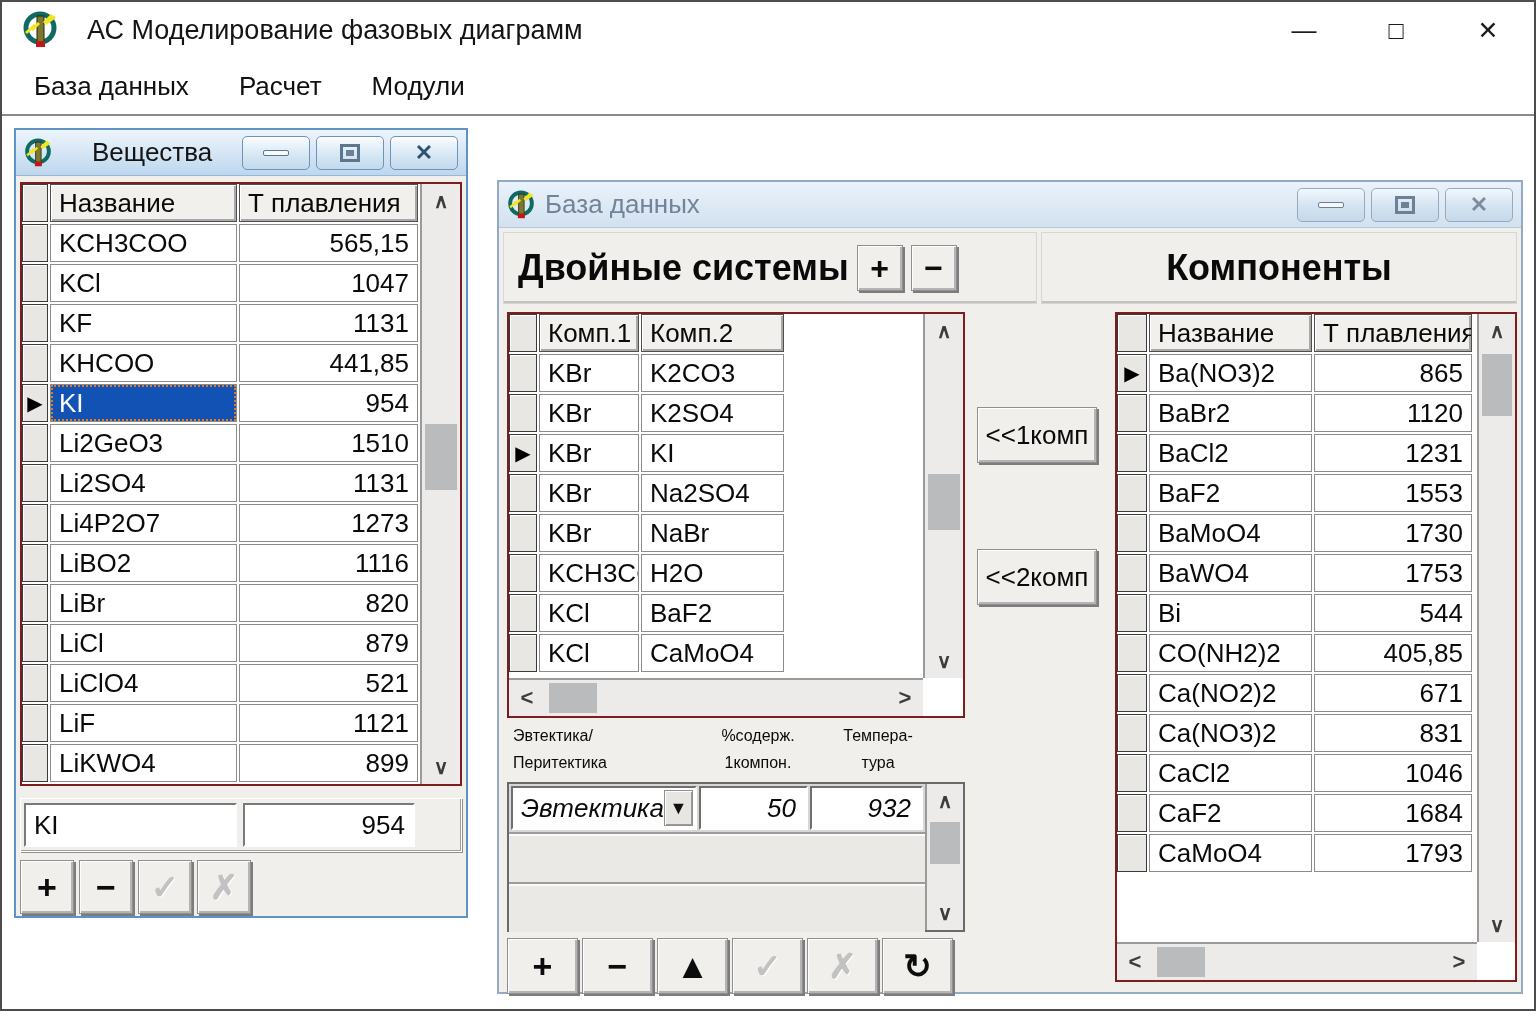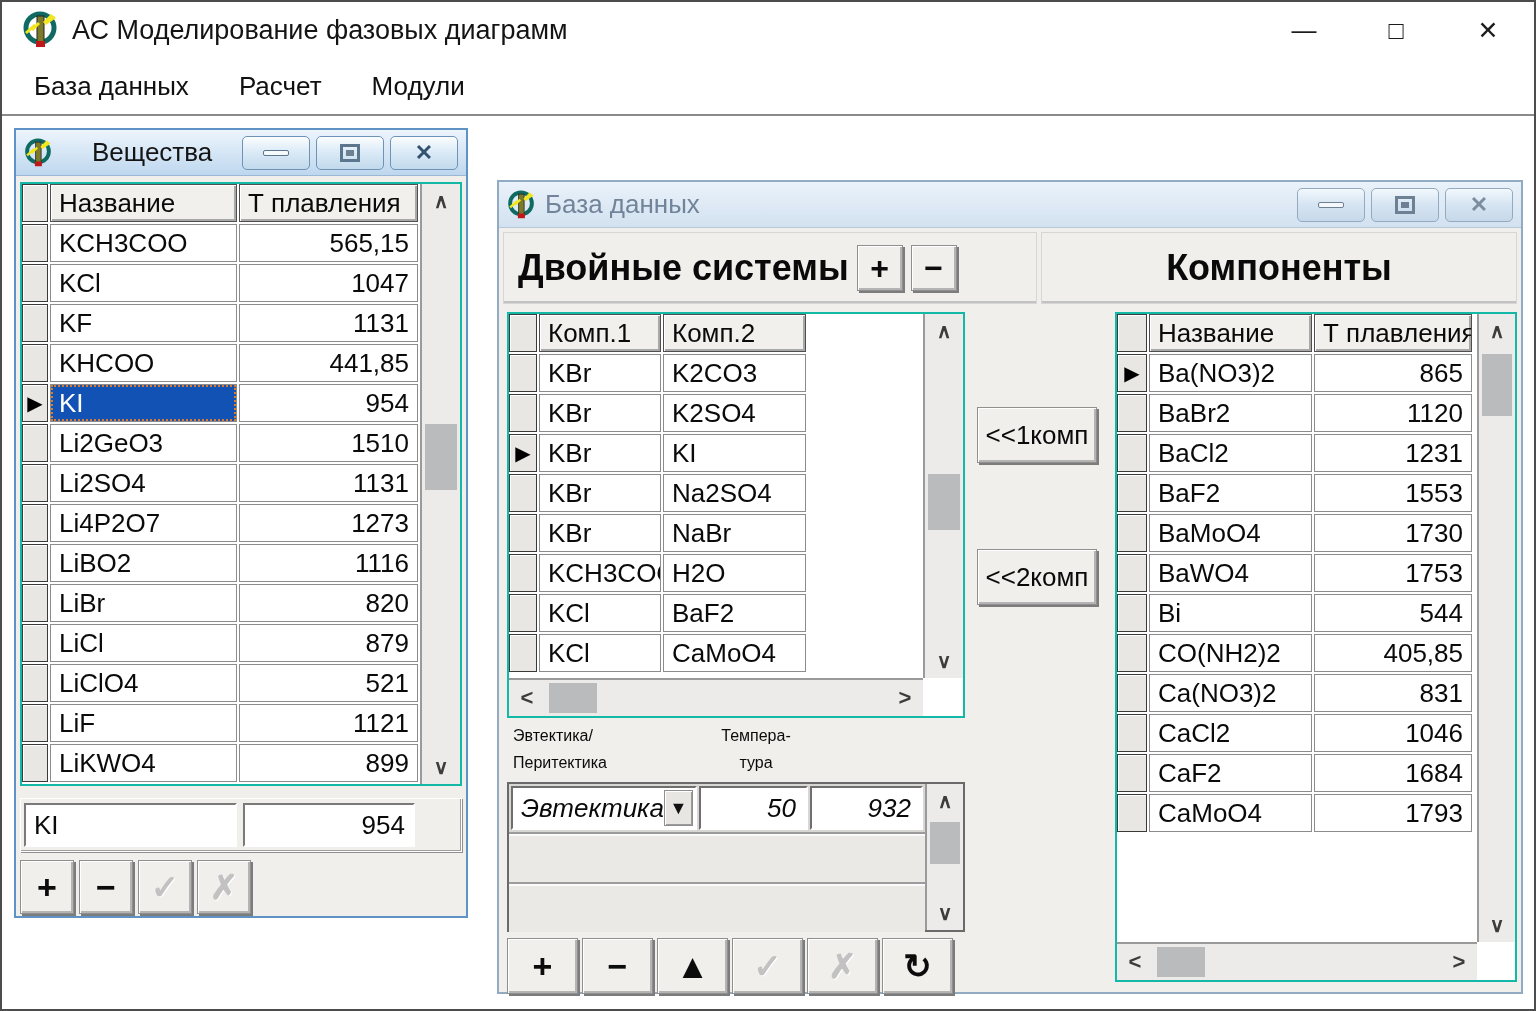--- a/index.html
+++ b/index.html
@@ -6,21 +6,21 @@
   html,body { width:1536px; height:1011px; }
   body { font-family:"Liberation Sans", sans-serif; background:#ffffff; position:relative; }
 
   .screen { position:absolute; inset:0; width:1536px; height:1011px; background:#fff;
             border:2px solid #4c4c4c; overflow:hidden; }
 
   
   .app-titlebar { position:absolute; left:0; top:0; right:0; height:56px; background:#fff;
                   display:flex; align-items:center; padding-left:20px; }
   .app-icon { width:36px; height:38px; flex:0 0 auto; }
-  .app-title { font-size:27px; color:#141414; margin-left:14px; flex:1;
+  .app-title { font-size:27px; color:#141414; margin-left:29px; flex:1;
                white-space:nowrap; }
   .app-controls { display:flex; height:100%; }
   .wbtn { width:92px; height:100%; display:flex; align-items:center; justify-content:center;
           font-size:25px; color:#1c1c1c; cursor:default; }
   .menubar { position:absolute; left:0; top:56px; right:0; height:56px; background:#fff;
              display:flex; align-items:center; padding-left:18px; font-size:26px; color:#101010; }
   .menu-item { padding:6px 14px; margin-right:22px; white-space:nowrap; }
 
   .mdi { position:absolute; left:0; right:0; top:112px; bottom:0; background:#fff;
          border-top:2px solid #8a8a8a; }
@@ -54,40 +54,40 @@
               border-radius:2px; }
   .child-titlebar.active .bar-icon { background:#f7fafc; border-color:#5c768e; }
   .box-icon { width:20px; height:18px; border:3px solid #6e8094; background:transparent;
               display:flex; align-items:center; justify-content:center; }
   .child-titlebar.active .box-icon { border-color:#5c768e; }
   .box-icon i { display:block; width:8px; height:6px; background:#6e8094; }
 
   .child-body { position:relative; width:100%; height:calc(100% - 46px); background:#f0efec; }
 
   
-  .dbgrid { position:absolute; border:2px solid #14b8a6; background:#fff; }
+  .dbgrid { position:absolute; border:2px solid #7f1d1d; background:#fff; }
   .grid-content { position:absolute; left:0; top:0; bottom:0; overflow:hidden; background:#fff; }
   .grid-row { display:flex; height:40px; align-items:stretch; }
   .cell { border:1px solid #8c8c8c; background:#fff; margin:0 2px 2px 0;
           display:flex; align-items:center; padding:0 8px; font-size:26px; color:#0a0a0a;
           white-space:nowrap; overflow:hidden; }
   .cell.num { justify-content:flex-end; }
   .cell.head { background:#f1f0ec; border:1px solid #4f4f4f;
                box-shadow:inset 1px 1px 0 #ffffff, inset -2px -2px 0 #a8a8a8; }
   .cell.indicator { background:#e9e7e3; border:1px solid #3a3a3a; padding:0;
                box-shadow:inset 1px 1px 0 #ffffff; justify-content:center;
                font-size:20px; color:#000; flex:0 0 auto; }
   .cell.selcell { background:#1352b5; color:#fff; outline:2px dotted #d97b2a; outline-offset:-3px; }
 
   
   .subst-grid .cell.indicator { width:26px; }
   .subst-grid .col1 { width:187px; }
   .subst-grid .col2 { width:179px; }
   .binary-grid .cell.indicator { width:28px; }
-  .binary-grid .col1 { width:122px; }
+  .binary-grid .col1 { width:100px; }
   .binary-grid .col2 { width:143px; }
   .comp-grid .cell.indicator { width:30px; }
   .comp-grid .col1 { width:163px; }
   .comp-grid .col2 { width:158px; }
 
   
   .vscroll { position:absolute; right:0; top:0; width:40px; background:#ecebe9;
              border-left:2px solid #9a9a9a; display:flex; flex-direction:column; }
   .hscroll { position:absolute; left:0; bottom:0; height:38px; background:#ecebe9;
              border-top:2px solid #9a9a9a; display:flex; flex-direction:row; }
@@ -454,20 +454,24 @@
 
         <div class="xfer one">&lt;&lt;1комп</div>
         <div class="xfer two">&lt;&lt;2комп</div>
 
         <div class="eutectic">
           <div class="elabels">
             <div class="elab a">
               <div>Эвтектика/</div>
               <div>Перитектика</div>
             </div>
+            <div class="elab b">
+              <div>%содерж.</div>
+              <div>1компон.</div>
+            </div>
             <div class="elab c">
               <div>Темпера-</div>
               <div>тура</div>
             </div>
           </div>
 
           <div class="egrid">
             <div class="erow data">
               <div class="combo">
                 <span class="combo-text">Эвтектика</span>
@@ -540,20 +544,25 @@
                   <div class="cell col1">Bi</div>
                   <div class="cell col2 num">544</div>
                 </div>
                 <div class="grid-row">
                   <div class="cell indicator"></div>
                   <div class="cell col1">CO(NH2)2</div>
                   <div class="cell col2 num">405,85</div>
                 </div>
                 <div class="grid-row">
                   <div class="cell indicator"></div>
+                  <div class="cell col1">Ca(NO2)2</div>
+                  <div class="cell col2 num">671</div>
+                </div>
+                <div class="grid-row">
+                  <div class="cell indicator"></div>
                   <div class="cell col1">Ca(NO3)2</div>
                   <div class="cell col2 num">831</div>
                 </div>
                 <div class="grid-row">
                   <div class="cell indicator"></div>
                   <div class="cell col1">CaCl2</div>
                   <div class="cell col2 num">1046</div>
                 </div>
                 <div class="grid-row">
                   <div class="cell indicator"></div>

